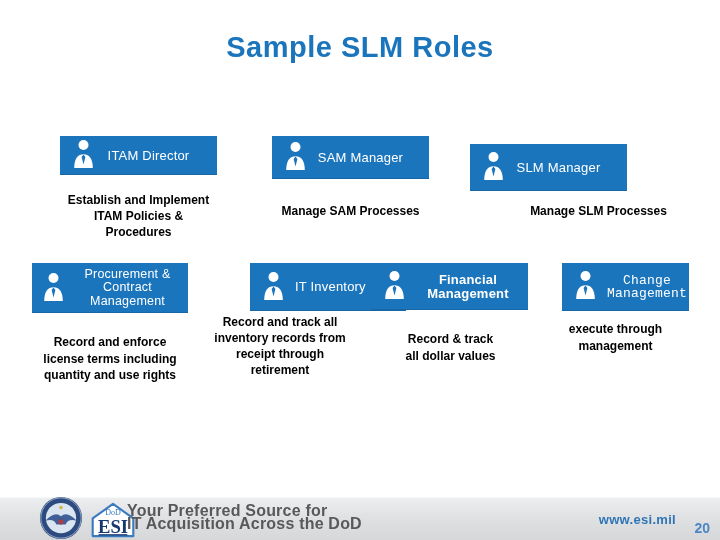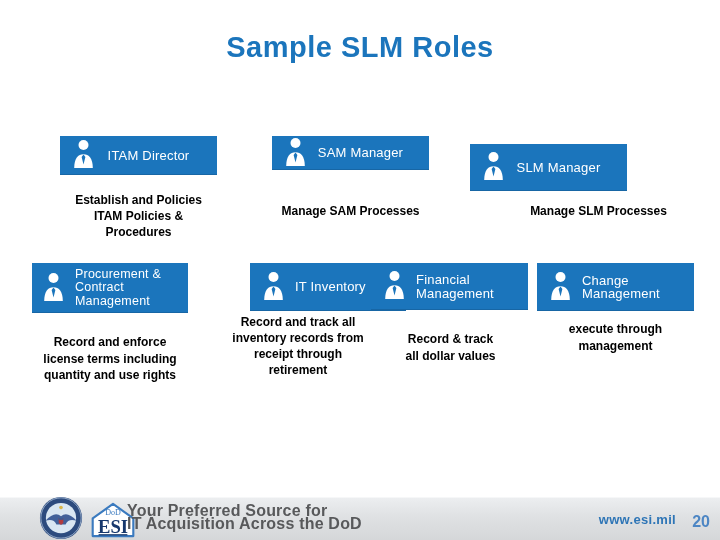--- a/index.html
+++ b/index.html
@@ -16,21 +16,21 @@
   .role-box {
     position:absolute; background:#1b75bc; box-sizing:border-box;
     display:flex; align-items:center; padding:0 8px 0 13px;
     box-shadow: inset 0 -1px 0 rgba(0,0,0,0.12);
   }
   .role-box .person-icon { flex:0 0 auto; display:block; }
   .role-box .role-title {
     color:#ffffff; font-size:13px; line-height:13.5px; letter-spacing:0.2px;
   }
   .role-box.center-label .role-title { flex:1; text-align:center; padding-right:6px; }
-  .role-box.left-label .role-title { margin-left:11px; text-align:left; font-size:12.5px; }
+  .role-box.left-label .role-title { margin-left:11px; text-align:center; font-size:12.5px; }
   .role-desc {
     position:absolute; text-align:center; color:#000000;
     font-weight:bold; font-size:12px; line-height:16px;
   }
   .role-desc .line { display:block; }
   .footer {
     position:absolute; left:0; top:497px; width:720px; height:43px;
     background:linear-gradient(180deg,#eceef0 0%, #dfe1e3 45%, #d5d7d9 100%);
     border-top:1px solid #f6f7f8; box-sizing:border-box;
   }
@@ -38,43 +38,43 @@
   .esi-logo { position:absolute; left:91px; top:4px; }
   .tagline {
     position:absolute; left:127px; top:7px; color:#58595b;
     font-size:16px; font-weight:bold; line-height:12.5px; letter-spacing:0.2px;
   }
   .website {
     position:absolute; right:44px; top:14px; color:#2e75b6;
     font-size:13px; font-weight:bold; letter-spacing:0.3px; text-decoration:none;
   }
   .page-number {
-    position:absolute; right:10px; top:15px; color:#4d86c4;
-    font-size:16px; font-weight:bold;text-align:right;
+    position:absolute; right:10px; top:22px; color:#4d86c4;
+    font-size:14px; font-weight:bold;text-align:right;
   }
 </style>
 </head>
 <body>
 
 <div class="slide">
 
   <div class="slide-title">Sample SLM Roles</div>
 
   <div class="role-box center-label" style="left:60px; top:136px; width:157px; height:39px;">
     <span class="person-icon">
       <svg width="21" height="29" viewBox="0 0 21 29" aria-hidden="true">
         <circle cx="10.5" cy="6" r="5" fill="#ffffff"></circle>
         <path d="M1.2 29 C1.2 19.5 5 15.2 10.5 15.2 C16 15.2 19.8 19.5 19.8 29 Z" fill="#ffffff"></path>
         <path d="M10.5 15.6 l-1.9 2.4 1.9 7.6 1.9 -7.6 z" fill="#1b75bc"></path>
       </svg>
     </span>
     <span class="role-title">ITAM Director</span>
   </div>
 
-  <div class="role-box center-label" style="left:272px; top:136px; width:157px; height:34px;">
+  <div class="role-box center-label" style="left:272px; top:136px; width:157px; height:43px;">
     <span class="person-icon">
       <svg width="21" height="29" viewBox="0 0 21 29" aria-hidden="true">
         <circle cx="10.5" cy="6" r="5" fill="#ffffff"></circle>
         <path d="M1.2 29 C1.2 19.5 5 15.2 10.5 15.2 C16 15.2 19.8 19.5 19.8 29 Z" fill="#ffffff"></path>
         <path d="M10.5 15.6 l-1.9 2.4 1.9 7.6 1.9 -7.6 z" fill="#1b75bc"></path>
       </svg>
     </span>
     <span class="role-title">SAM Manager</span>
   </div>
 
@@ -83,21 +83,21 @@
       <svg width="21" height="29" viewBox="0 0 21 29" aria-hidden="true">
         <circle cx="10.5" cy="6" r="5" fill="#ffffff"></circle>
         <path d="M1.2 29 C1.2 19.5 5 15.2 10.5 15.2 C16 15.2 19.8 19.5 19.8 29 Z" fill="#ffffff"></path>
         <path d="M10.5 15.6 l-1.9 2.4 1.9 7.6 1.9 -7.6 z" fill="#1b75bc"></path>
       </svg>
     </span>
     <span class="role-title">SLM Manager</span>
   </div>
 
   <div class="role-desc" style="left:39px; top:192px; width:199px;">
-    <span class="line">Establish and Policies</span>
+    <span class="line">Establish and Implement</span>
     <span class="line">ITAM Policies &amp;</span>
     <span class="line">Procedures</span>
   </div>
   <div class="role-desc" style="left:262px; top:203px; width:177px;">
     <span class="line">Manage SAM Processes</span>
   </div>
   <div class="role-desc" style="left:510px; top:203px; width:177px;">
     <span class="line">Manage SLM Processes</span>
   </div>
 
@@ -120,54 +120,54 @@
     <span class="person-icon">
       <svg width="21" height="29" viewBox="0 0 21 29" aria-hidden="true">
         <circle cx="10.5" cy="6" r="5" fill="#ffffff"></circle>
         <path d="M1.2 29 C1.2 19.5 5 15.2 10.5 15.2 C16 15.2 19.8 19.5 19.8 29 Z" fill="#ffffff"></path>
         <path d="M10.5 15.6 l-1.9 2.4 1.9 7.6 1.9 -7.6 z" fill="#1b75bc"></path>
       </svg>
     </span>
     <span class="role-title" style="font-size:13px;">IT Inventory</span>
   </div>
 
-  <div class="role-box left-label" style="left:371px; top:263px; width:157px; height:47px;">
+  <div class="role-box left-label" style="left:371px; top:263px; width:157px; height:47px;font-weight:bold;">
     <span class="person-icon">
       <svg width="21" height="29" viewBox="0 0 21 29" aria-hidden="true">
         <circle cx="10.5" cy="6" r="5" fill="#ffffff"></circle>
         <path d="M1.2 29 C1.2 19.5 5 15.2 10.5 15.2 C16 15.2 19.8 19.5 19.8 29 Z" fill="#ffffff"></path>
         <path d="M10.5 15.6 l-1.9 2.4 1.9 7.6 1.9 -7.6 z" fill="#1b75bc"></path>
       </svg>
     </span>
     <span class="role-title" style="font-size:13px;">
       <span class="line">Financial</span>
       <span class="line">Management</span>
     </span>
   </div>
 
-  <div class="role-box left-label" style="left:537px; top:263px; width:157px; height:48px;">
+  <div class="role-box left-label" style="left:562px; top:263px; width:127px; height:48px;font-family:Liberation Mono, monospace;">
     <span class="person-icon">
       <svg width="21" height="29" viewBox="0 0 21 29" aria-hidden="true">
         <circle cx="10.5" cy="6" r="5" fill="#ffffff"></circle>
         <path d="M1.2 29 C1.2 19.5 5 15.2 10.5 15.2 C16 15.2 19.8 19.5 19.8 29 Z" fill="#ffffff"></path>
         <path d="M10.5 15.6 l-1.9 2.4 1.9 7.6 1.9 -7.6 z" fill="#1b75bc"></path>
       </svg>
     </span>
     <span class="role-title" style="font-size:13px;">
       <span class="line">Change</span>
       <span class="line">Management</span>
     </span>
   </div>
 
   <div class="role-desc" style="left:26px; top:319px; width:168px; line-height:16.5px;margin-top:15px;">
     <span class="line">Record and enforce</span>
     <span class="line">license terms including</span>
     <span class="line">quantity and use rights</span>
   </div>
-  <div class="role-desc" style="left:212px; top:314px; width:172px;">
+  <div class="role-desc" style="left:194px; top:314px; width:172px;">
     <span class="line">Record and track all</span>
     <span class="line">inventory records from</span>
     <span class="line">receipt through</span>
     <span class="line">retirement</span>
   </div>
   <div class="role-desc" style="left:379px; top:331px; width:143px; line-height:17px;">
     <span class="line">Record &amp; track</span>
     <span class="line">all dollar values</span>
   </div>
   <div class="role-desc" style="left:541px; top:321px; width:149px; line-height:16.5px;">

